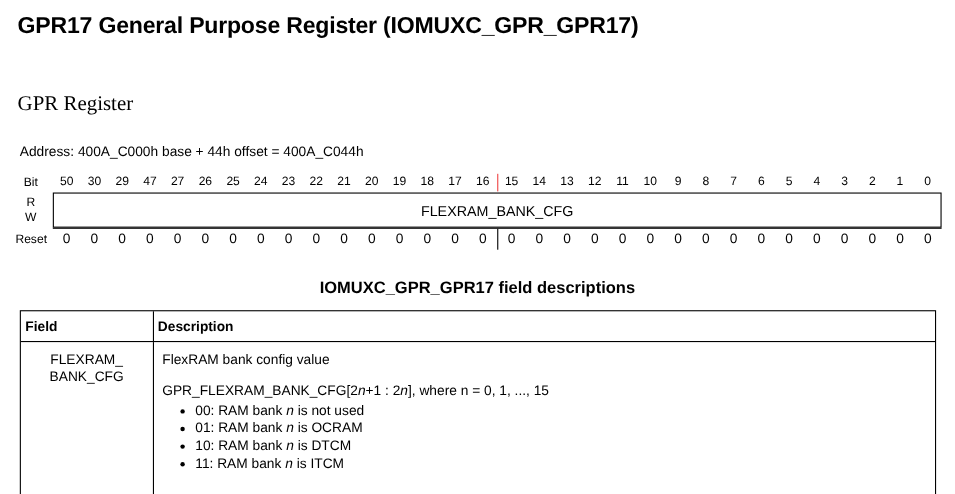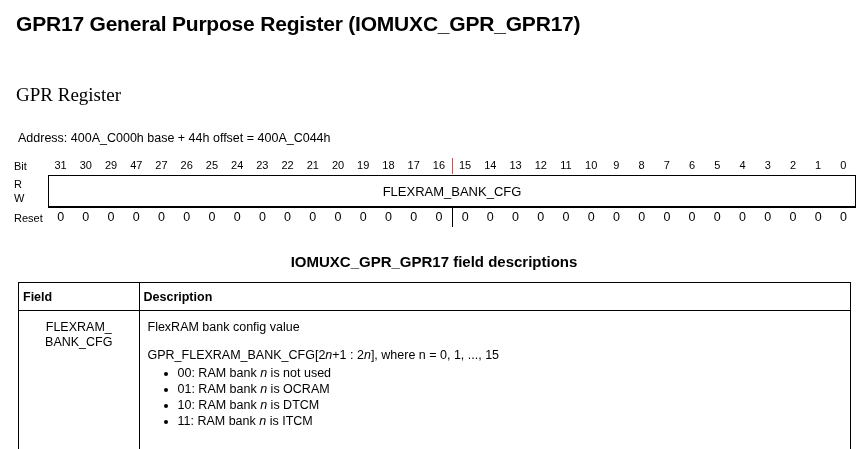--- a/index.html
+++ b/index.html
@@ -63,21 +63,21 @@
     top: 158px;
     width: 842px;
   }
   .reg-row {
     display: flex;
     align-items: stretch;
   }
   .reg-gutter {
     width: 34px;
     flex: 0 0 34px;
-    text-align: left;
+    text-align: center;
     padding-right: 6px;
     box-sizing: border-box;
     font-size: 11px;
     line-height: 13px;
     display: flex;
     flex-direction: column;
     justify-content: center;
   }
   .reg-cells {
     flex: 1 1 auto;
@@ -229,21 +229,21 @@
 
 <div class="subtitle">GPR Register</div>
 
 <div class="address-line">Address: 400A_C000h base + 44h offset = 400A_C044h</div>
 
 <div class="register">
 
   <div class="reg-row row-bits">
     <div class="reg-gutter">Bit</div>
     <div class="reg-cells" id="bit-cells">
-        <div class="bitnum">31</div>
+        <div class="bitnum">50</div>
         <div class="bitnum">30</div>
         <div class="bitnum">29</div>
         <div class="bitnum">47</div>
         <div class="bitnum">27</div>
         <div class="bitnum">26</div>
         <div class="bitnum">25</div>
         <div class="bitnum">24</div>
         <div class="bitnum">23</div>
         <div class="bitnum">22</div>
         <div class="bitnum">21</div>

